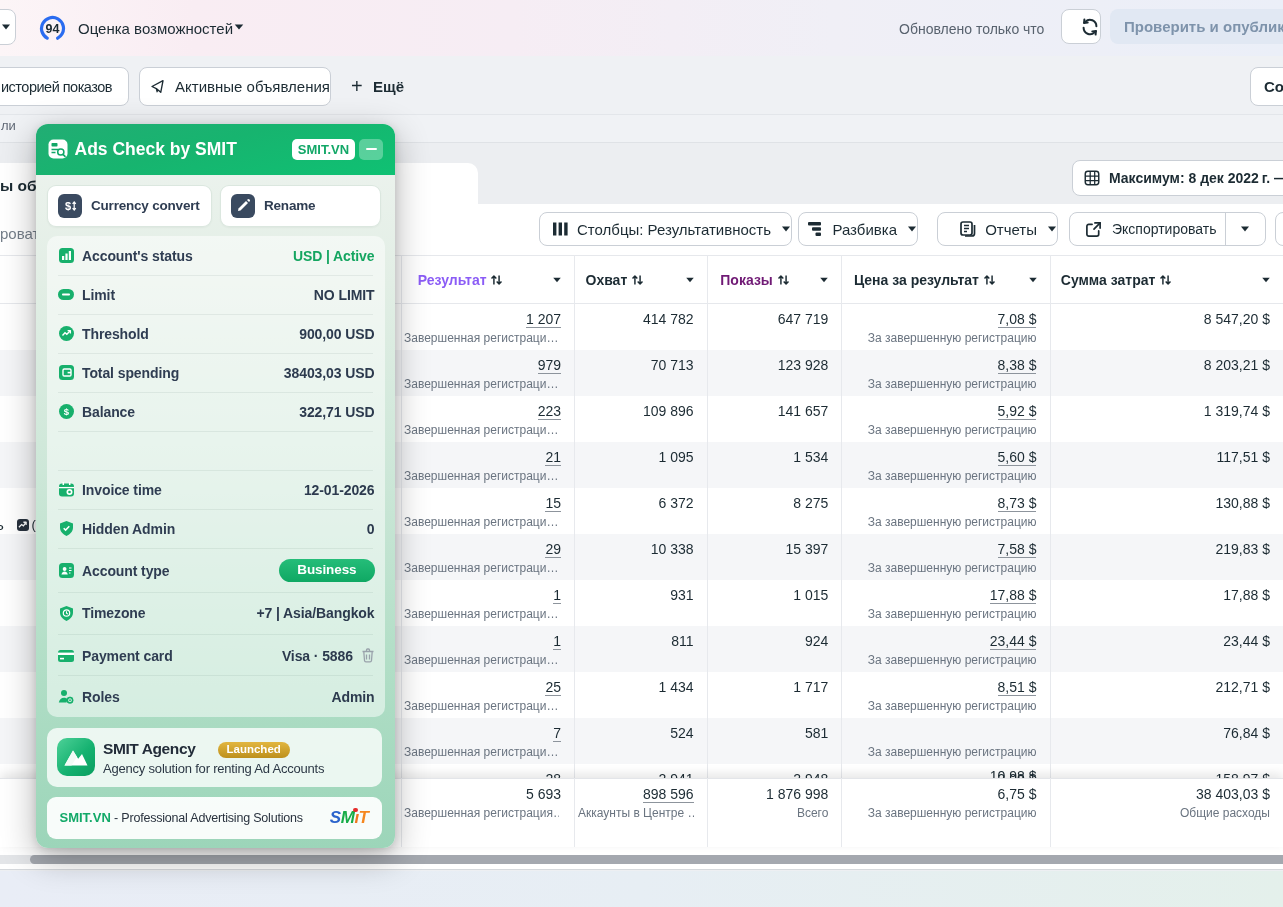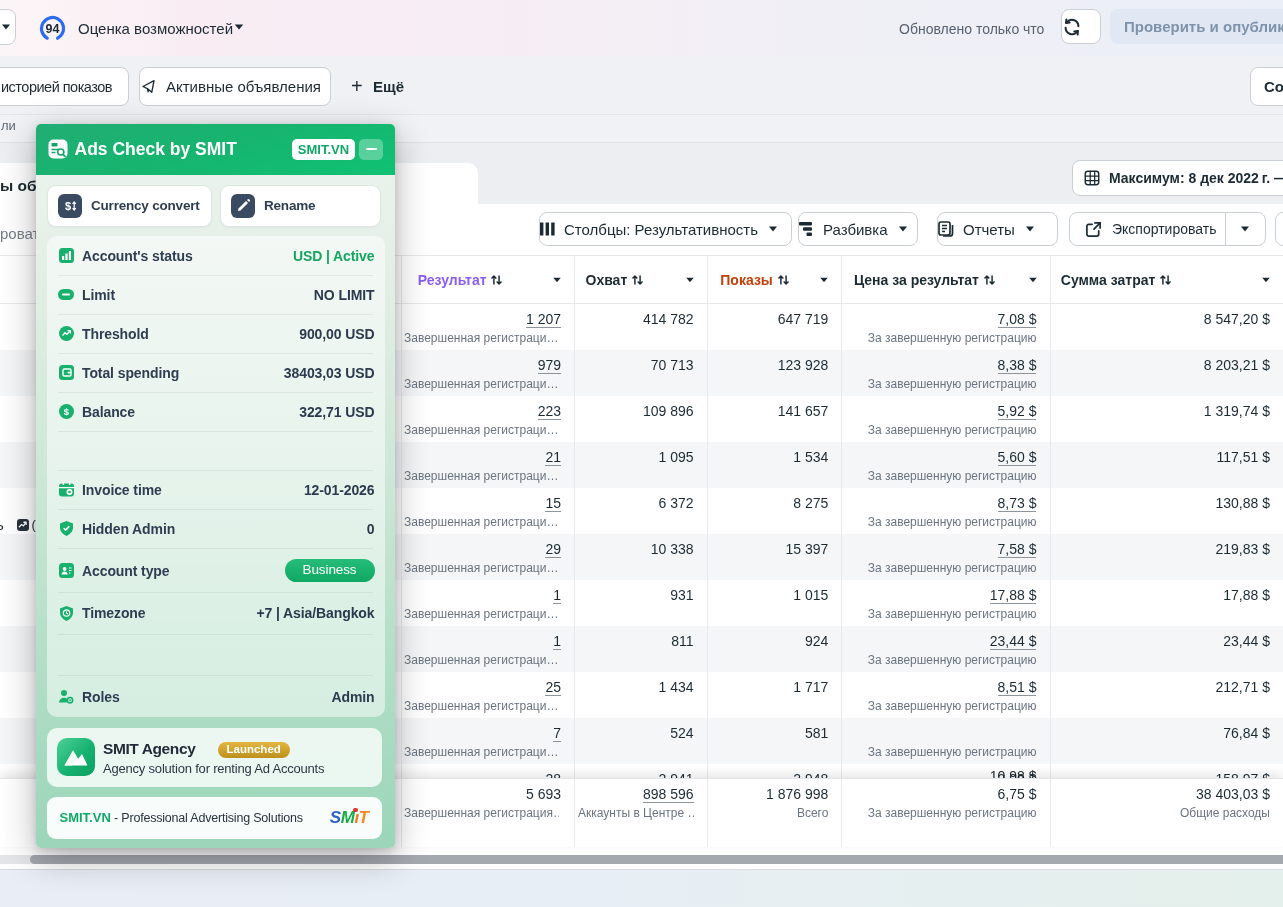--- a/index.html
+++ b/index.html
@@ -1,18 +1,18 @@
 <!DOCTYPE html>
 <html><head><meta charset="utf-8">
 <style>
 *{margin:0;padding:0;box-sizing:border-box}
 html,body{width:1283px;height:907px;overflow:hidden}
 body{font-family:"Liberation Sans",sans-serif;position:relative;background:#edeff2;color:#1c2b33}
 .a{position:absolute}
-.btn{position:absolute;background:#fff;border:1px solid #cacfd6;border-radius:8px;display:flex;align-items:center;justify-content:flex-start;font-size:15px;color:#1c2b33;white-space:nowrap}
+.btn{position:absolute;background:#fff;border:1px solid #cacfd6;border-radius:8px;display:flex;align-items:center;justify-content:flex-end;font-size:15px;color:#1c2b33;white-space:nowrap}
 .car{display:inline-block;width:0;height:0;border-left:5px solid transparent;border-right:5px solid transparent;border-top:6px solid #1c2b33}
 .val{position:absolute;font-size:14px;color:#1c2b33;text-align:right;white-space:nowrap}
 .sub{position:absolute;font-size:12px;color:#6a7480;text-align:right;white-space:nowrap;overflow:hidden}
 .lnk{border-bottom:1px solid #8d949c;padding-bottom:0px}
 .prow{position:absolute;left:46px;width:338px;display:flex;align-items:center}
 .plab{font-size:14px;font-weight:700;color:#2f3d52;margin-left:8px;white-space:nowrap;letter-spacing:-0.1px}
 .pval{margin-left:auto;font-size:14px;font-weight:600;color:#2c3a4e;white-space:nowrap;letter-spacing:-0.1px}
 .psep{position:absolute;left:46px;width:338px;height:1px;background:rgba(40,80,60,0.08)}
 </style></head>
 <body>
@@ -113,21 +113,21 @@
 <div class="a" style="left:417.8px;top:272px;font-size:14px;font-weight:700;color:#8b5cf6;white-space:nowrap">Результат <svg width="13" height="12" viewBox="0 0 14 13" fill="none" stroke="#1c2b33" stroke-width="1.6" style="vertical-align:-1px">
       <path d="M4.2 11.5V2.2M1.6 4.8 4.2 2.1l2.6 2.7" stroke-linejoin="round"></path>
       <path d="M9.8 1.5v9.3M7.2 8.2l2.6 2.7 2.6-2.7" stroke-linejoin="round"></path>
     </svg></div>
 <span class="car a" style="left:552px;top:277px;transform:scale(.75)"></span>
 <div class="a" style="left:585.5px;top:272px;font-size:14px;font-weight:700;color:#1c2b33;white-space:nowrap">Охват <svg width="13" height="12" viewBox="0 0 14 13" fill="none" stroke="#1c2b33" stroke-width="1.6" style="vertical-align:-1px">
       <path d="M4.2 11.5V2.2M1.6 4.8 4.2 2.1l2.6 2.7" stroke-linejoin="round"></path>
       <path d="M9.8 1.5v9.3M7.2 8.2l2.6 2.7 2.6-2.7" stroke-linejoin="round"></path>
     </svg></div>
 <span class="car a" style="left:684.5px;top:277px;transform:scale(.75)"></span>
-<div class="a" style="left:720.3px;top:272px;font-size:14px;font-weight:700;color:#c2410c;white-space:nowrap">Показы <svg width="13" height="12" viewBox="0 0 14 13" fill="none" stroke="#1c2b33" stroke-width="1.6" style="vertical-align:-1px">
+<div class="a" style="left:720.3px;top:272px;font-size:14px;font-weight:700;color:#701a75;white-space:nowrap">Показы <svg width="13" height="12" viewBox="0 0 14 13" fill="none" stroke="#1c2b33" stroke-width="1.6" style="vertical-align:-1px">
       <path d="M4.2 11.5V2.2M1.6 4.8 4.2 2.1l2.6 2.7" stroke-linejoin="round"></path>
       <path d="M9.8 1.5v9.3M7.2 8.2l2.6 2.7 2.6-2.7" stroke-linejoin="round"></path>
     </svg></div>
 <span class="car a" style="left:819.4px;top:277px;transform:scale(.75)"></span>
 <div class="a" style="left:853.9px;top:272px;font-size:14px;font-weight:700;color:#1c2b33;white-space:nowrap">Цена за результат <svg width="13" height="12" viewBox="0 0 14 13" fill="none" stroke="#1c2b33" stroke-width="1.6" style="vertical-align:-1px">
       <path d="M4.2 11.5V2.2M1.6 4.8 4.2 2.1l2.6 2.7" stroke-linejoin="round"></path>
       <path d="M9.8 1.5v9.3M7.2 8.2l2.6 2.7 2.6-2.7" stroke-linejoin="round"></path>
     </svg></div>
 <span class="car a" style="left:1027.5px;top:277px;transform:scale(.75)"></span>
 <div class="a" style="left:1060.8px;top:272px;font-size:14px;font-weight:700;color:#1c2b33;white-space:nowrap">Сумма затрат <svg width="13" height="12" viewBox="0 0 14 13" fill="none" stroke="#1c2b33" stroke-width="1.6" style="vertical-align:-1px">
@@ -234,21 +234,21 @@
 <div class="a" style="left:0;top:871px;width:1283px;height:36px;background:linear-gradient(90deg,#e9edf6 0%,#e7eef4 50%,#e4f0eb 100%)"></div>
 <div class="a" style="left:-4px;top:516px;font-size:15px;color:#1c2b33">ь</div>
 <div class="a" style="left:16.5px;top:518.5px;width:12px;height:12px;background:#28323e;border-radius:3px;display:flex;align-items:center;justify-content:center">
     <svg width="9" height="9" viewBox="0 0 10 10" fill="none" stroke="#fff" stroke-width="1.4">
       <path d="M1 8 4 5l2 1.5L9 2.5"></path>
       <path d="M6 2.5h3v3" stroke-linejoin="round"></path>
     </svg>
   </div>
 <div class="a" style="left:31.5px;top:517px;font-size:13px;color:#1c2b33">(</div>
 
-<div class="a" style="left:35.5px;top:123.5px;width:359.5px;height:724.5px;border-radius:5px;box-shadow:0 10px 34px rgba(0,0,0,0.30), 0 2px 8px rgba(0,0,0,0.12);overflow:hidden;z-index:50">
+<div class="a" style="left:35.5px;top:123.5px;width:359.5px;height:724.5px;border-radius:12px;box-shadow:0 10px 34px rgba(0,0,0,0.30), 0 2px 8px rgba(0,0,0,0.12);overflow:hidden;z-index:50">
 <div class="a" style="left:0;top:0;width:100%;height:100%;background:linear-gradient(180deg,#eff4f0 0%,#e2eee5 22%,#cde7d8 48%,#b4dfc8 72%,#a2d8bd 92%,#9cd5b9 100%)"></div>
 <div class="a" style="left:0;top:0;width:100%;height:51px;background:linear-gradient(165deg,#22ad74 0%,#17b46f 45%,#0fc173 100%);display:flex;align-items:center;padding:0 12px">
 <svg width="20" height="20" viewBox="0 0 20 20">
         <rect x="0.5" y="0.5" width="19" height="19" rx="5" fill="#fff"></rect>
         <rect x="3.5" y="4" width="6" height="3.5" rx="0.8" fill="#12a768"></rect>
         <path d="M3.5 10.5h8M3.5 13.5h4" stroke="#12a768" stroke-width="1.5"></path>
         <circle cx="12.8" cy="13" r="3.1" fill="#fff" stroke="#12a768" stroke-width="1.5"></circle>
         <path d="M15 15.4 17 17.4" stroke="#12a768" stroke-width="1.6" stroke-linecap="round"></path>
       </svg>
 <div style="margin-left:7px;font-size:17.5px;font-weight:800;color:#fff;letter-spacing:0px">Ads Check by SMIT</div>
@@ -367,32 +367,45 @@
 <div class="prow" style="left:22.5px;width:316.5px;top:433.4px;height:28px">
       <span style="width:16px;flex:0 0 16px;display:flex;align-items:center;justify-content:center">
         <svg width="15" height="15" viewBox="0 0 15 15">
           <rect width="15" height="15" rx="3.5" fill="#17b06c"></rect>
           <circle cx="5.6" cy="6" r="1.9" fill="#fff"></circle>
           <path d="M2.4 11.6c.5-2 1.7-3 3.2-3s2.7 1 3.2 3z" fill="#fff"></path>
           <path d="M10 5h2.5M10 7.5h2.5M10 10h1.5" stroke="#fff" stroke-width="1.1"></path>
         </svg>
       </span>
       <span class="plab">Account type</span>
-      <span class="pval"><span style="display:inline-block;background:linear-gradient(180deg,#25bd79,#0fa863);color:#fff;font-size:13.5px;font-weight:400;border-radius:999px;padding:4px 18px 5px;line-height:14px">Business</span></span>
+      <span class="pval"><span style="display:inline-block;background:linear-gradient(180deg,#25bd79,#0fa863);color:#fff;font-size:13.5px;font-weight:700;border-radius:999px;padding:4px 18px 5px;line-height:14px">Business</span></span>
     </div>
 <div class="prow" style="left:22.5px;width:316.5px;top:475.7px;height:28px">
       <span style="width:16px;flex:0 0 16px;display:flex;align-items:center;justify-content:center">
         <svg width="15" height="15" viewBox="0 0 15 15">
           <path d="M7.5 0 14 2.4v4.2c0 4-2.8 6.8-6.5 8.4C3.8 13.4 1 10.6 1 6.6V2.4z" fill="#17b06c"></path>
           <circle cx="7.5" cy="7" r="3.2" fill="none" stroke="#fff" stroke-width="1.2"></circle>
           <path d="M7.5 5.2v1.9l1.5 1" stroke="#fff" stroke-width="1.1" fill="none"></path>
         </svg>
       </span>
       <span class="plab">Timezone</span>
       <span class="pval">+7 | Asia/Bangkok</span>
+    </div>
+<div class="prow" style="left:22.5px;width:316.5px;top:518.1px;height:28px">
+      <span style="width:16px;flex:0 0 16px;display:flex;align-items:center;justify-content:center">
+        <svg width="16" height="12" viewBox="0 0 16 12">
+          <rect width="16" height="12" rx="2.5" fill="#17b06c"></rect>
+          <rect y="2.6" width="16" height="2.4" fill="#fff"></rect>
+          <rect x="2" y="7.8" width="4" height="1.6" fill="#fff"></rect>
+        </svg>
+      </span>
+      <span class="plab">Payment card</span>
+      <span class="pval">Visa · 5886&nbsp;&nbsp;<svg width="14" height="15" viewBox="0 0 14 15" fill="none" stroke="#99a2ab" stroke-width="1.3" style="vertical-align:-2px">
+          <path d="M1.5 3.5h11M5.5 3.5V2a1 1 0 0 1 1-1h1a1 1 0 0 1 1 1v1.5M2.8 3.5l.7 9a1.5 1.5 0 0 0 1.5 1.3h4a1.5 1.5 0 0 0 1.5-1.3l.7-9M5.5 6.5v5M8.5 6.5v5"></path>
+        </svg></span>
     </div>
 <div class="prow" style="left:22.5px;width:316.5px;top:559.4px;height:28px">
       <span style="width:16px;flex:0 0 16px;display:flex;align-items:center;justify-content:center">
         <svg width="16" height="15" viewBox="0 0 16 15">
           <circle cx="6" cy="4" r="3" fill="#17b06c"></circle>
           <path d="M0.8 13.6c.6-3.2 2.5-4.9 5.2-4.9 1.5 0 2.8.5 3.7 1.5l-1.2 3.4z" fill="#17b06c"></path>
           <circle cx="12" cy="11.2" r="2.6" fill="none" stroke="#17b06c" stroke-width="1.5"></circle>
           <circle cx="12" cy="11.2" r="0.9" fill="#17b06c"></circle>
           <path d="M12 7.8v1M12 13.6v1M8.7 11.2h1M14.3 11.2h1M9.7 8.9l.7.7M13.6 12.8l.7.7M14.3 8.9l-.7.7M10.4 12.8l-.7.7" stroke="#17b06c" stroke-width="1"></path>
         </svg>

